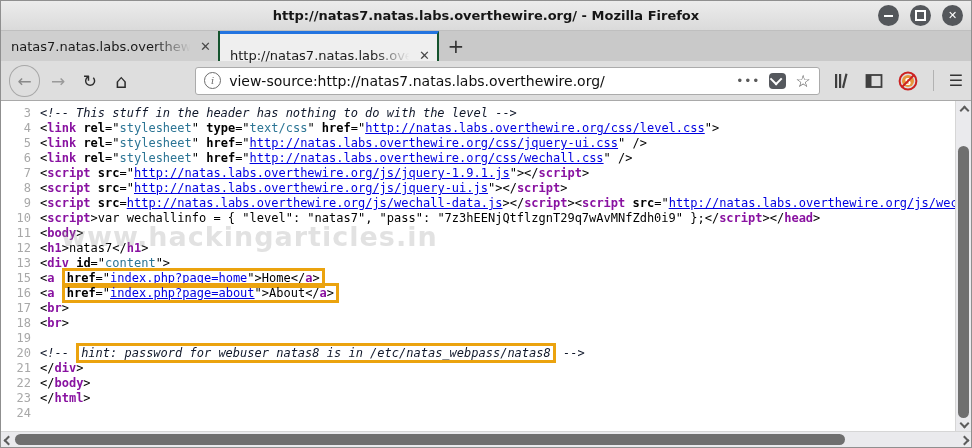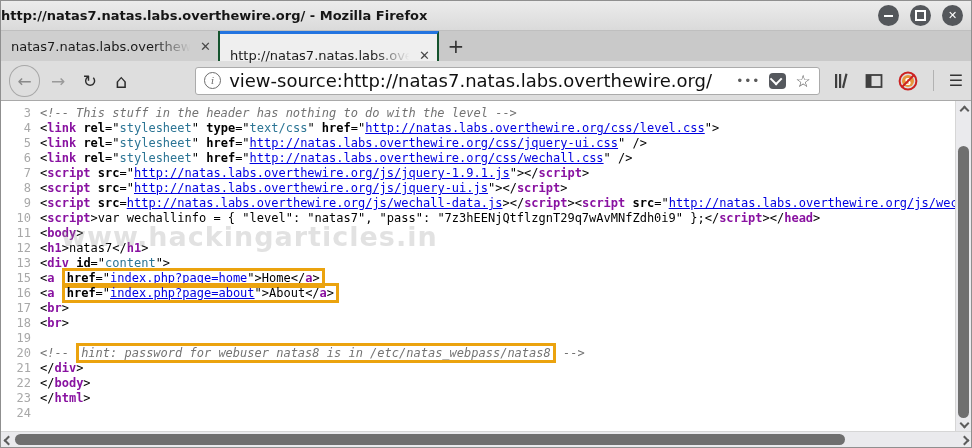--- a/index.html
+++ b/index.html
@@ -1,20 +1,20 @@
 <!DOCTYPE html>
 <html><head>
 <meta charset="utf-8">
 <style>
   html,body{margin:0;padding:0;background:#555;}
   .window{width:972px;height:448px;position:relative;background:#fff;overflow:hidden;
           font-family:"DejaVu Sans",sans-serif;box-sizing:border-box;border:1px solid #8f8f8f;}
   
   .titlebar{height:29px;background:linear-gradient(#ececec,#dadada);border-bottom:1px solid #bfbfbf;
-            display:flex;align-items:center;justify-content:flex-start;position:relative;}
+            display:flex;align-items:center;justify-content:center;position:relative;}
   .titlebar .title{font-size:13px;font-weight:bold;color:#161616;}
   .winbtns{position:absolute;right:8px;top:4px;display:flex;gap:11px;}
   .winbtn{width:21px;height:21px;border-radius:50%;background:#54575b;display:flex;align-items:center;justify-content:center;}
   .winbtn .bar{width:9px;height:2px;background:#fff;}
   .winbtn .sq{width:7px;height:7px;border:2px solid #fff;}
   .winbtn .x{color:#fff;font-size:11px;line-height:1;font-weight:bold;}
   
   .tabbar{height:30px;background:#c9c9c9;display:flex;align-items:stretch;}
   .tab{width:219px;display:flex;align-items:center;padding:0 7px 0 10px;font-size:13px;color:#1a1a1a;
        border-right:2px solid #14532d;position:relative;box-sizing:border-box;}
@@ -29,40 +29,40 @@
   .toolbar{height:39px;background:#dedede;border-bottom:1px solid #a9a9a9;display:flex;align-items:center;padding:0 8px;}
   .navbtn{display:flex;align-items:center;justify-content:center;color:#2c2c2c;}
   .backbtn{width:30px;height:30px;border-radius:50%;border:1px solid #a8a8a8;color:#8a8a8a;font-size:17px;margin-right:6px;}
   .fwdbtn{width:24px;height:28px;color:#9a9a9a;font-size:17px;margin-right:8px;}
   .reloadbtn{width:24px;height:28px;font-size:17px;margin-right:8px;}
   .homebtn{width:24px;height:28px;font-size:19px;}
   .urlbar{margin-left:62px;width:636px;height:28px;background:#fff;border:1px solid #ababab;border-radius:3px;
           display:flex;align-items:center;padding:0 8px;box-sizing:border-box;}
   .infoicon{width:15px;height:15px;border:1px solid #6d6d6d;border-radius:50%;color:#6d6d6d;font-size:10px;
             display:flex;align-items:center;justify-content:center;font-family:"DejaVu Serif",serif;font-style:italic;flex:none;}
-  .urltext{flex:1;margin-left:8px;font-size:18px;color:#101010;white-space:nowrap;overflow:hidden;}
+  .urltext{flex:1;margin-left:8px;font-size:14px;color:#101010;white-space:nowrap;overflow:hidden;}
   .dots{color:#5a5a5a;font-size:12px;letter-spacing:1px;margin:0 9px;}
   .pocket{width:17px;height:16px;background:#55585d;border-radius:4px;display:flex;align-items:center;justify-content:center;margin-right:9px;}
   .pocket .chev{width:7px;height:7px;border-left:2px solid #fff;border-bottom:2px solid #fff;transform:rotate(-45deg) translateY(-2px);}
   .star{color:#4f4f4f;font-size:17px;}
   .afterurl{display:flex;align-items:center;gap:15px;margin-left:12px;}
   .sep{width:1px;height:21px;background:#b2b2b2;}
   .burger{color:#333;font-size:16px;}
   
   .content{position:absolute;top:100px;left:0;width:956px;height:332px;background:#fff;overflow:hidden;
            font-family:"DejaVu Sans Mono","Liberation Mono",monospace;font-size:12px;line-height:15px;padding-top:5px;box-sizing:border-box;}
   .srcline{display:flex;height:15px;}
   .ln{width:30px;flex:none;text-align:right;padding-right:9px;color:#a8a8a8;}
   .code{white-space:pre;}
   .tk-p{color:#000;}
   .tk-tag{color:#8912a1;font-weight:bold;}
   .tk-attr{color:#000;font-weight:bold;text-align:right;}
   .tk-val{color:#2c7595;}
   .tk-link{color:#0000e0;text-decoration:underline;cursor:pointer;}
-  .tk-com{color:#737373;font-style:italic;}
+  .tk-com{color:#0f172a;font-style:italic;}
   .hlbox{box-shadow:0 0 0 3px #eba30e;padding:0 2px;margin:0 3px;}
   .watermark{position:absolute;left:60px;top:220px;font-size:27px;font-weight:bold;letter-spacing:1px;
              color:rgba(150,150,150,0.28);pointer-events:none;white-space:nowrap;}
   
   .vscroll{position:absolute;top:100px;right:0;width:16px;height:332px;background:#eaeaed;border-left:1px solid #d6d6d6;box-sizing:border-box;}
   .vthumb{position:absolute;top:45px;left:2px;width:11px;height:272px;background:#6f6f6f;border-radius:6px;}
   .hscroll{position:absolute;bottom:0;left:0;width:972px;height:16px;background:#eaeaed;border-top:1px solid #d6d6d6;box-sizing:border-box;}
   .hthumb{position:absolute;top:2px;left:14px;width:830px;height:11px;background:#6f6f6f;border-radius:6px;}
   .chev{display:inline-block;}
   .arrow-up{position:absolute;top:6px;left:5px;width:5px;height:5px;border-top:2px solid #5c5c5c;border-right:2px solid #5c5c5c;transform:rotate(-45deg);}

